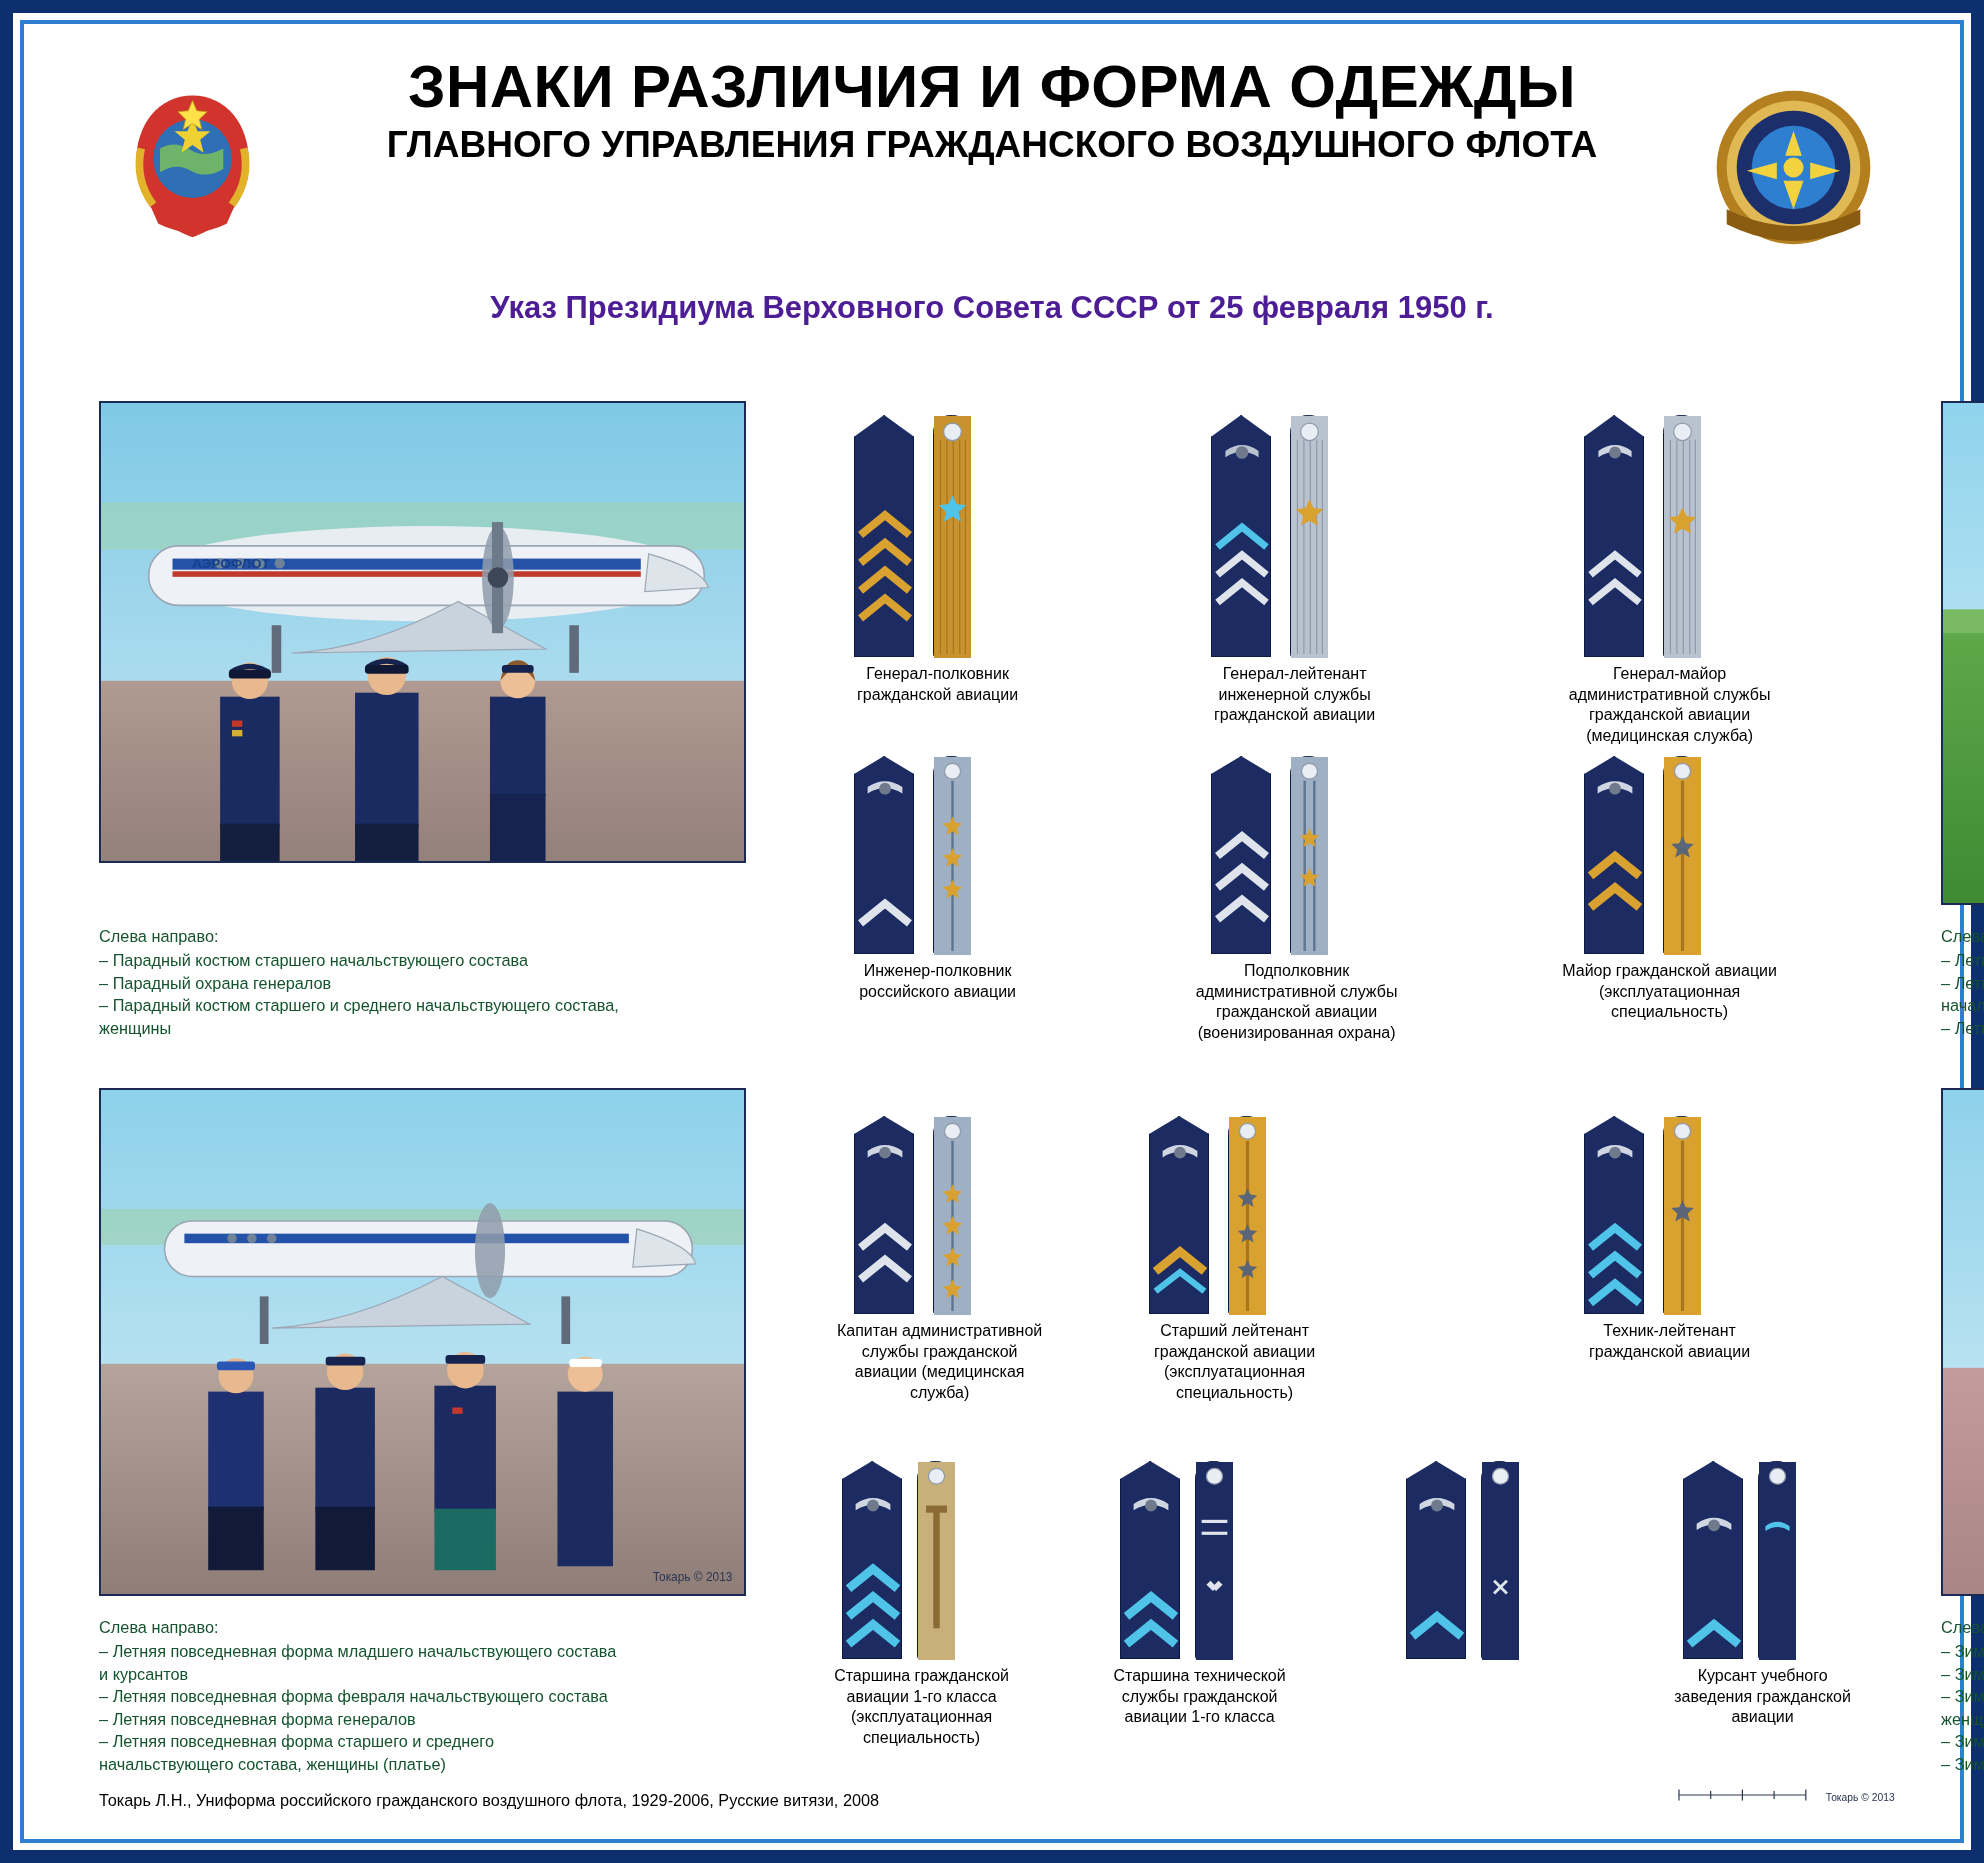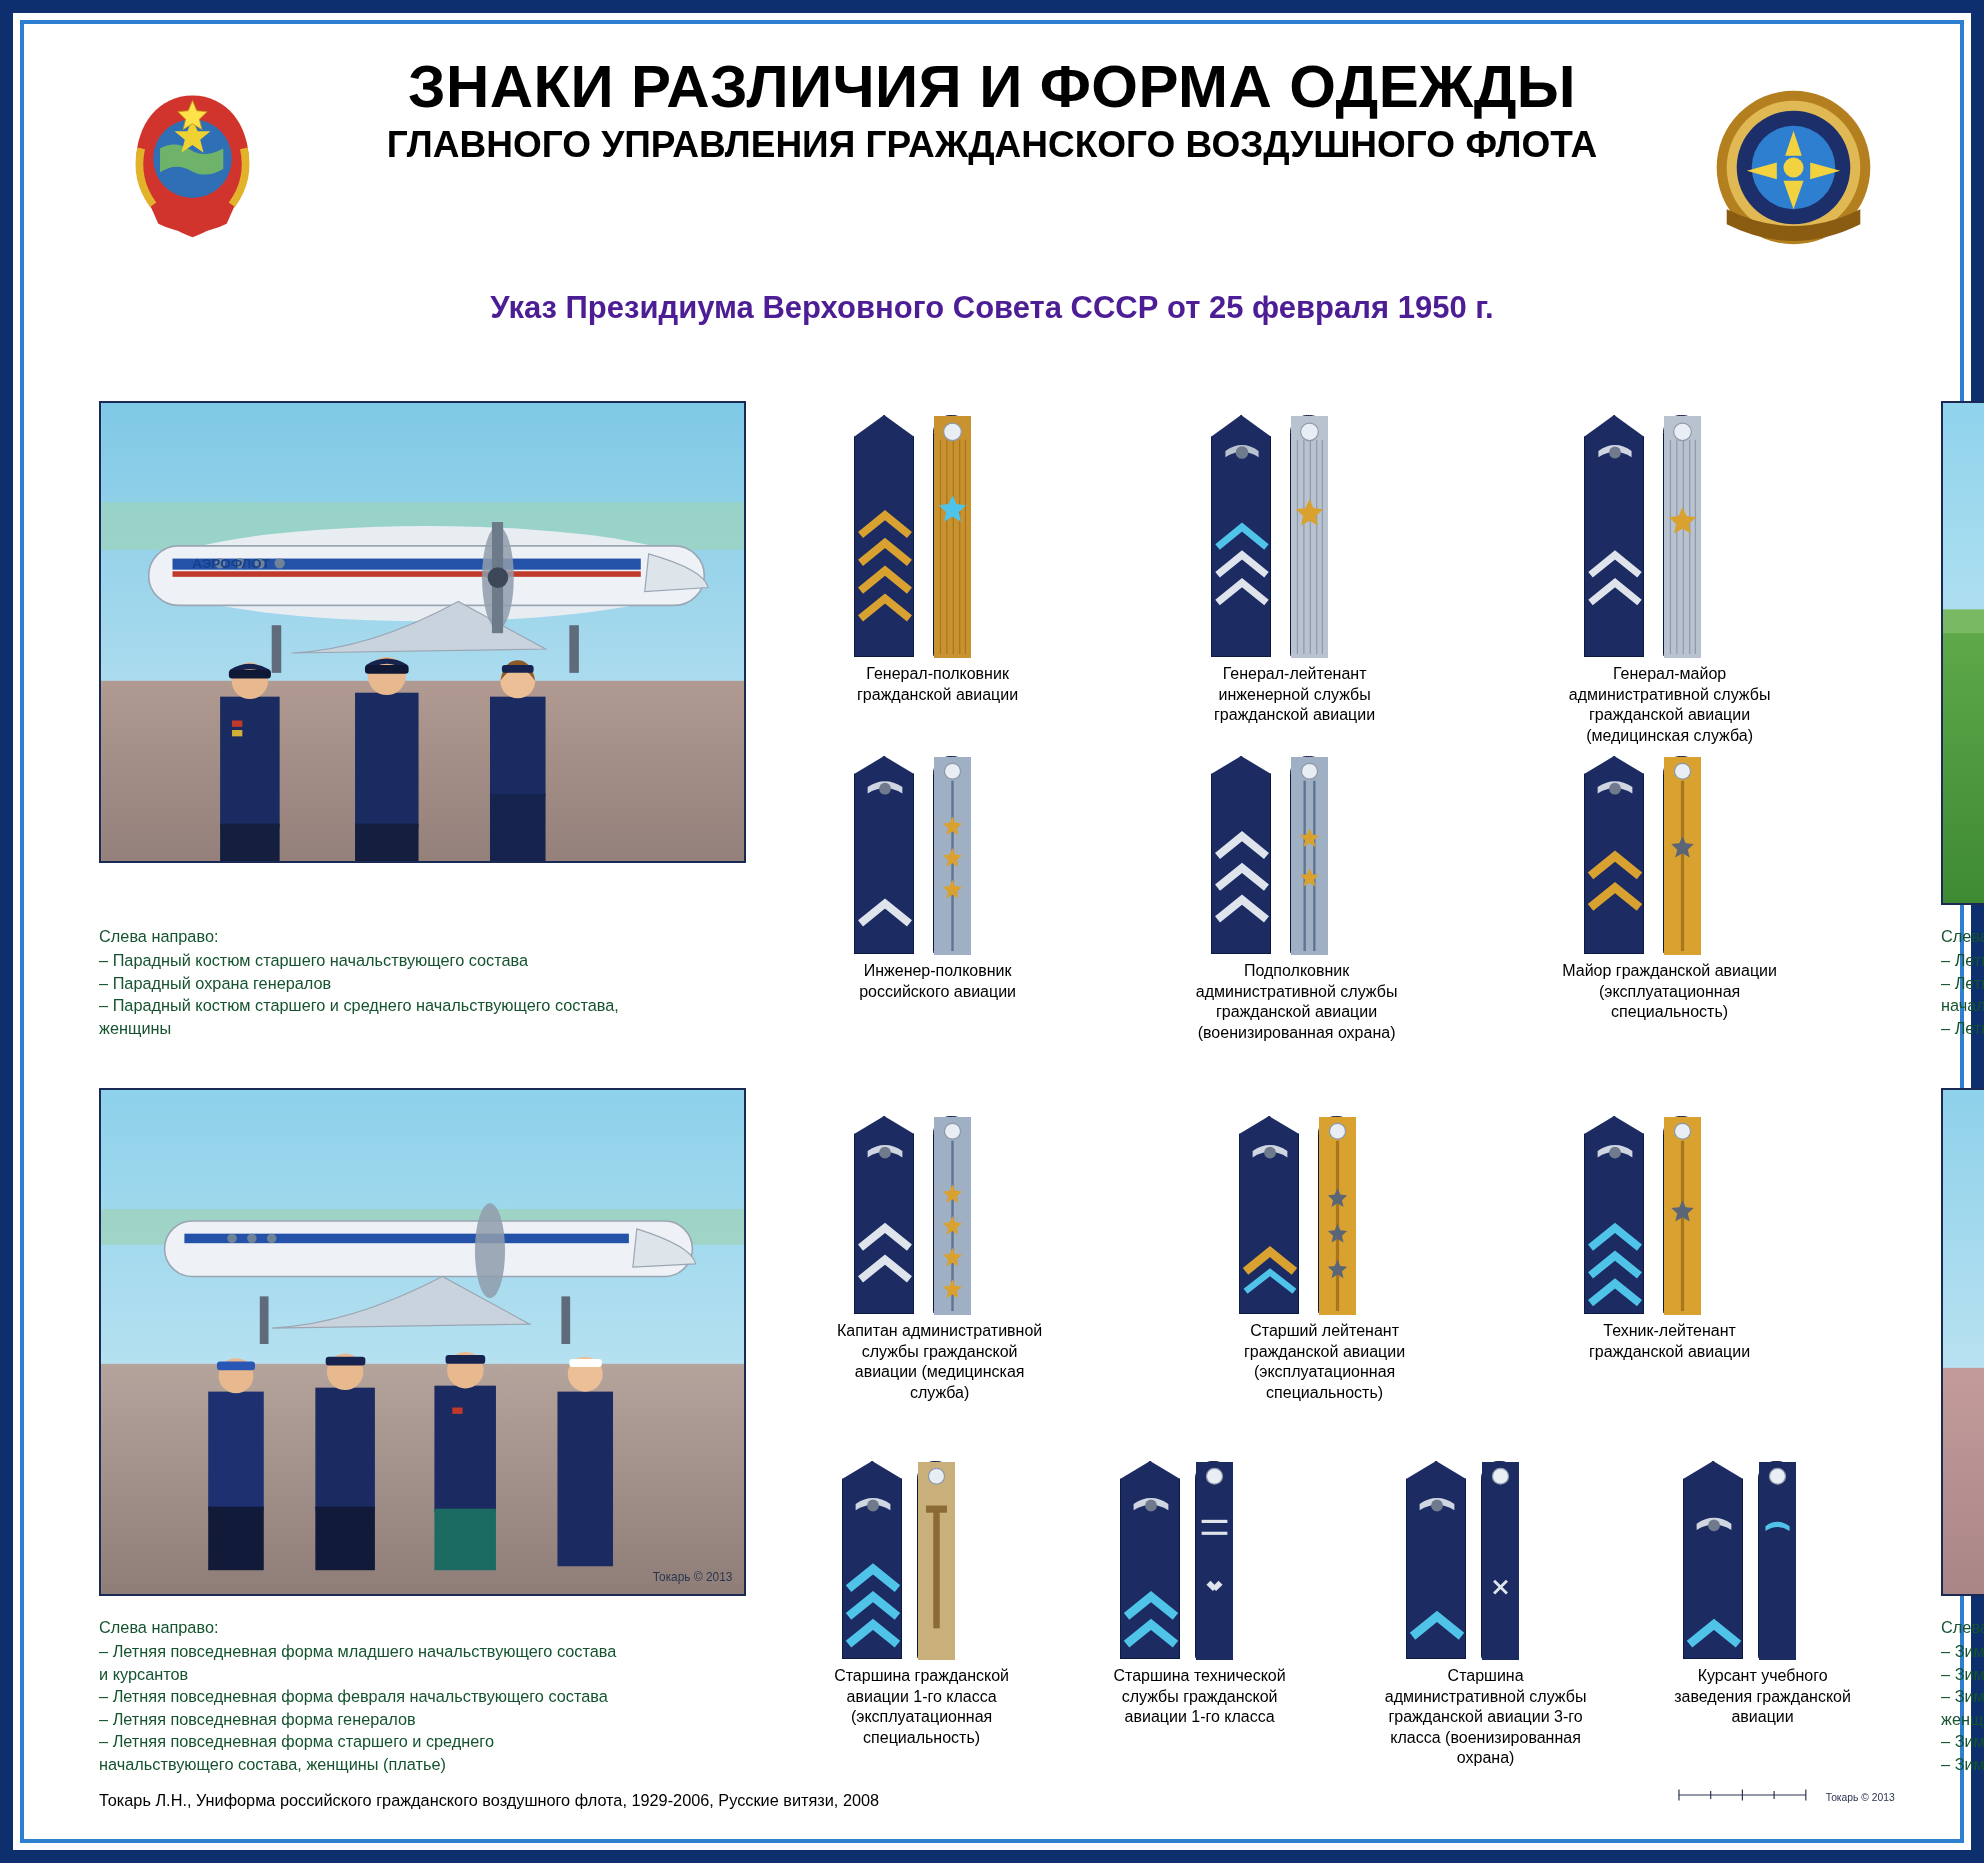--- a/index.html
+++ b/index.html
@@ -580,21 +580,21 @@
             </g>
           </svg>
         </div>
         <div class="label">Капитан
 административной службы
 гражданской авиации
 (медицинская служба)</div>
       </div>
     </div>
 
-    <div class="insig" style="left:1215px;top:1092px;width:171px;height:198px;">
+    <div class="insig" style="left:1125px;top:1092px;width:171px;height:198px;">
       <div class="pair">
         <div class="board big pt" style="left:0;">
           <svg viewBox="0 0 152 500" width="60" height="198" preserveAspectRatio="none">
             <path d="M76 70 m-44 16 q44 -30 88 0 l0 16 q-44 -28 -88 0 z" fill="#cfd6e2"></path>
             <circle cx="76" cy="90" r="15" fill="#6f7b8d"></circle>
             <polyline points="14,390 76,340 138,390" fill="none" stroke="#d9a12f" stroke-width="22"></polyline>
             <polyline points="14,440 76,392 138,440" fill="none" stroke="#4fc3e8" stroke-width="16"></polyline>
           </svg>
         </div>
         <div class="board narrow rt" style="left:79px;background:#d9a12f;">
@@ -710,25 +710,20 @@
             <polyline points="14,440 76,390 138,440" fill="none" stroke="#4fc3e8" stroke-width="22"></polyline>
           </svg>
         </div>
         <div class="board narrow rt" style="left:75px;background:#1c2c63;">
           <svg viewBox="0 0 92 500" width="37" height="198" preserveAspectRatio="none">
             <rect width="92" height="500" fill="#1c2c63"></rect>
             <path d="M30 300 l32 32 m0 -32 l-32 32" stroke="#dfe4ec" stroke-width="7"></path>
             <circle cx="46" cy="36" r="20" fill="#e9eef5" stroke="#8e99ab" stroke-width="3"></circle>
           </svg>
         </div>
-        <div class="label">Старшина
-административной службы
-гражданской авиации
-3-го класса
-(военизированная охрана)</div>
       </div>
     </div>
 
     <div class="insig" style="left:1659px;top:1437px;width:159px;height:198px;">
       <div class="pair">
         <div class="board big pt" style="left:0;">
           <svg viewBox="0 0 152 500" width="60" height="198" preserveAspectRatio="none">
             <path d="M76 140 m-44 16 q44 -30 88 0 l0 16 q-44 -28 -88 0 z" fill="#cfd6e2"></path>
             <circle cx="76" cy="160" r="15" fill="#6f7b8d"></circle>
             <polyline points="14,460 76,410 138,460" fill="none" stroke="#4fc3e8" stroke-width="22"></polyline>

